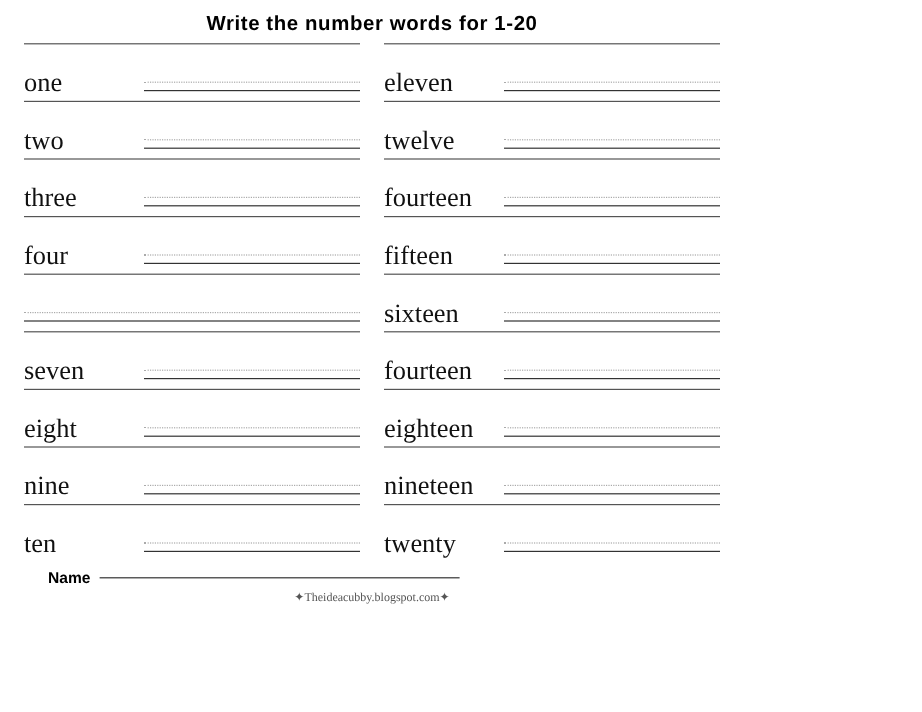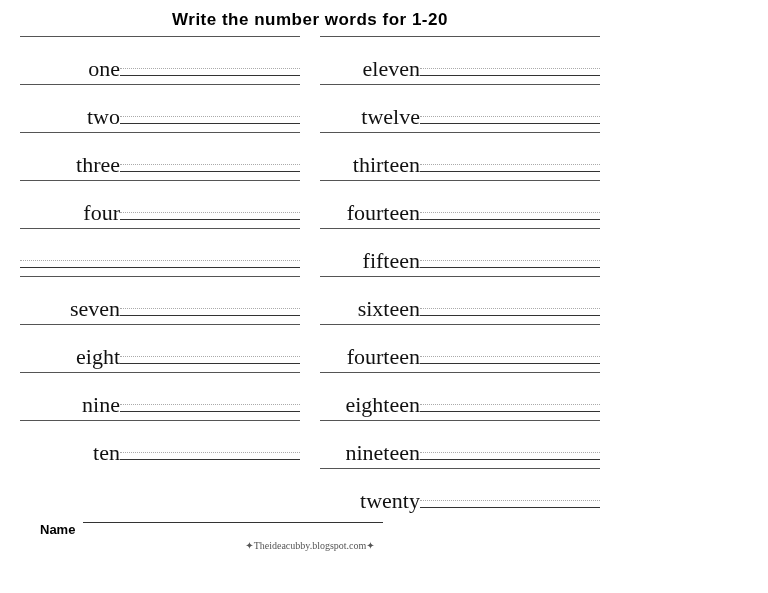--- a/index.html
+++ b/index.html
@@ -66,21 +66,21 @@
     }
 
     .dotted-line {
       border-bottom: 1.5px dotted #aaa;
       width: 100%;
       margin-bottom: 6px;
     }
 
     .footer {
       display: flex;
-      align-items: flex-start;
+      align-items: center;
       margin-top: 6px;
       padding: 0 20px;
     }
 
     .name-label {
       font-family: Arial, sans-serif;
       font-weight: bold;
       font-size: 13px;
       margin-right: 8px;
     }
@@ -95,21 +95,20 @@
       text-align: center;
       font-size: 10px;
       color: #555;
       margin-top: 3px;
     }
 
     
     .word-row-wrapper {
       border-top: 1.5px solid #555;
       padding-top: 3px;
-      text-align: right;
     }
   </style>
 </head>
 <body>
 
 <div class="page">
   <div class="title">Write the number words for  1-20</div>
 
   <div class="content-grid">
 
@@ -199,27 +198,20 @@
       </div>
 
       <div class="word-row word-row-wrapper">
         <span class="number-word">twelve</span>
         <div class="write-lines">
           <div class="dotted-line"></div>
           <div class="solid-line"></div>
         </div>
       </div>
 
-      <div class="word-row word-row-wrapper">
-        <span class="number-word">thirteen</span>
-        <div class="write-lines">
-          <div class="dotted-line"></div>
-          <div class="solid-line"></div>
-        </div>
-      </div>
 
       <div class="word-row word-row-wrapper">
         <span class="number-word">fourteen</span>
         <div class="write-lines">
           <div class="dotted-line"></div>
           <div class="solid-line"></div>
         </div>
       </div>
 
       <div class="word-row word-row-wrapper">

